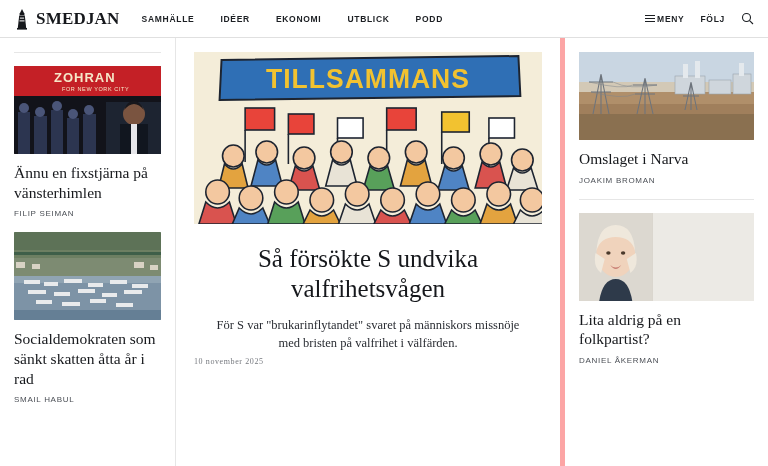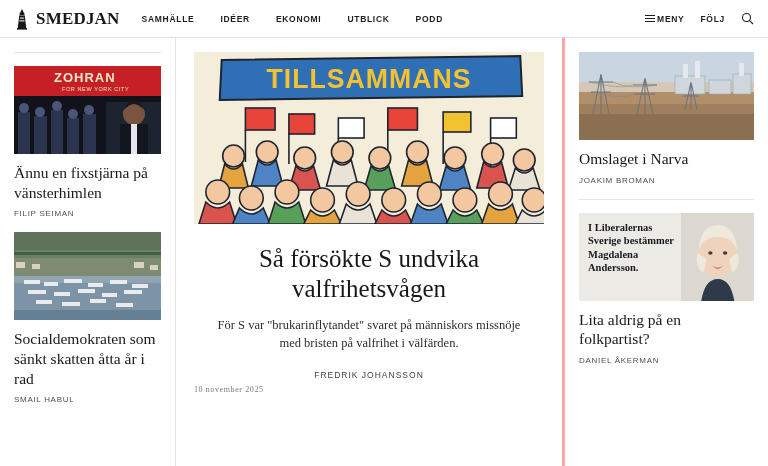--- a/index.html
+++ b/index.html
@@ -89,21 +89,21 @@
     padding: 0;
   }
   .col-left {
     width: 175px;
     padding: 14px 14px 0 14px;
   }
   .col-center {
     width: 390px;
     padding: 14px 18px 0 18px;
     border-left: 1px solid #e6e6e6;
-    border-right: 3px solid #fca5a5;
+    border-right: 5px solid #fca5a5;
   }
   .col-right {
     width: 203px;
     padding: 14px 14px 0 14px;
   }
 
   
   .card { margin-bottom: 14px; }
   .card-sep {
     border-top: 1px solid #e6e6e6;
@@ -407,21 +407,20 @@
               <path d="M226 152 q12 12 24 0 l7 20 h-38z" fill="#4f84c4"></path>
               <path d="M262 158 q12 12 24 0 l7 14 h-38z" fill="#58a05a"></path>
               <path d="M298 152 q12 12 24 0 l7 20 h-38z" fill="#e3a33f"></path>
               <path d="M332 158 q12 12 24 0 l7 14 h-38z" fill="#e8e3d6"></path>
             </g>
           </g>
         </svg>
       </div>
       <h1 class="hero-title">Så försökte S undvika valfrihetsvågen</h1>
       <p class="hero-standfirst">För S var "brukarinflytandet" svaret på människors missnöje med bristen på valfrihet i välfärden.</p>
-      <div class="hero-byline">FREDRIK JOHANSSON</div>
       <div class="hero-date">10 november 2025</div>
     </div>
   </div>
 
   <div class="col-right">
 
     <div class="card">
       <div class="thumb">
         <svg class="ill" viewBox="0 0 175 88" preserveAspectRatio="none">
           <rect width="175" height="88" fill="#b7c6d6"></rect>
@@ -455,21 +454,20 @@
             <path d="M12 40 Q44 48 56 42"></path>
           </g>
         </svg>
       </div>
       <h2 class="headline">Omslaget i Narva</h2>
       <div class="byline">JOAKIM BROMAN</div>
     </div>
 
     <div class="card card-sep">
       <div class="quote-card">
-        <div class="quote-text">I Liberalernas Sverige bestämmer Magdalena Andersson.</div>
         <div class="quote-photo">
           <svg class="ill" viewBox="0 0 80 88" preserveAspectRatio="none" style="height:88px">
             <rect width="80" height="88" fill="#dcd8d0"></rect>
             <ellipse cx="40" cy="40" rx="21" ry="24" fill="#f0d3bc"></ellipse>
             <path d="M19 38 q2 -26 21 -26 q19 0 21 26 q-4 -14 -21 -14 q-17 0 -21 14z" fill="#efe8dc"></path>
             <path d="M18 40 q-3 14 6 20 l4 -14z" fill="#efe8dc"></path>
             <path d="M62 40 q3 14 -6 20 l-4 -14z" fill="#efe8dc"></path>
             <path d="M22 88 q4 -22 18 -22 q14 0 18 22z" fill="#2e3a4a"></path>
             <ellipse cx="32" cy="40" rx="2.4" ry="1.8" fill="#4b3a2c"></ellipse>
             <ellipse cx="48" cy="40" rx="2.4" ry="1.8" fill="#4b3a2c"></ellipse>

